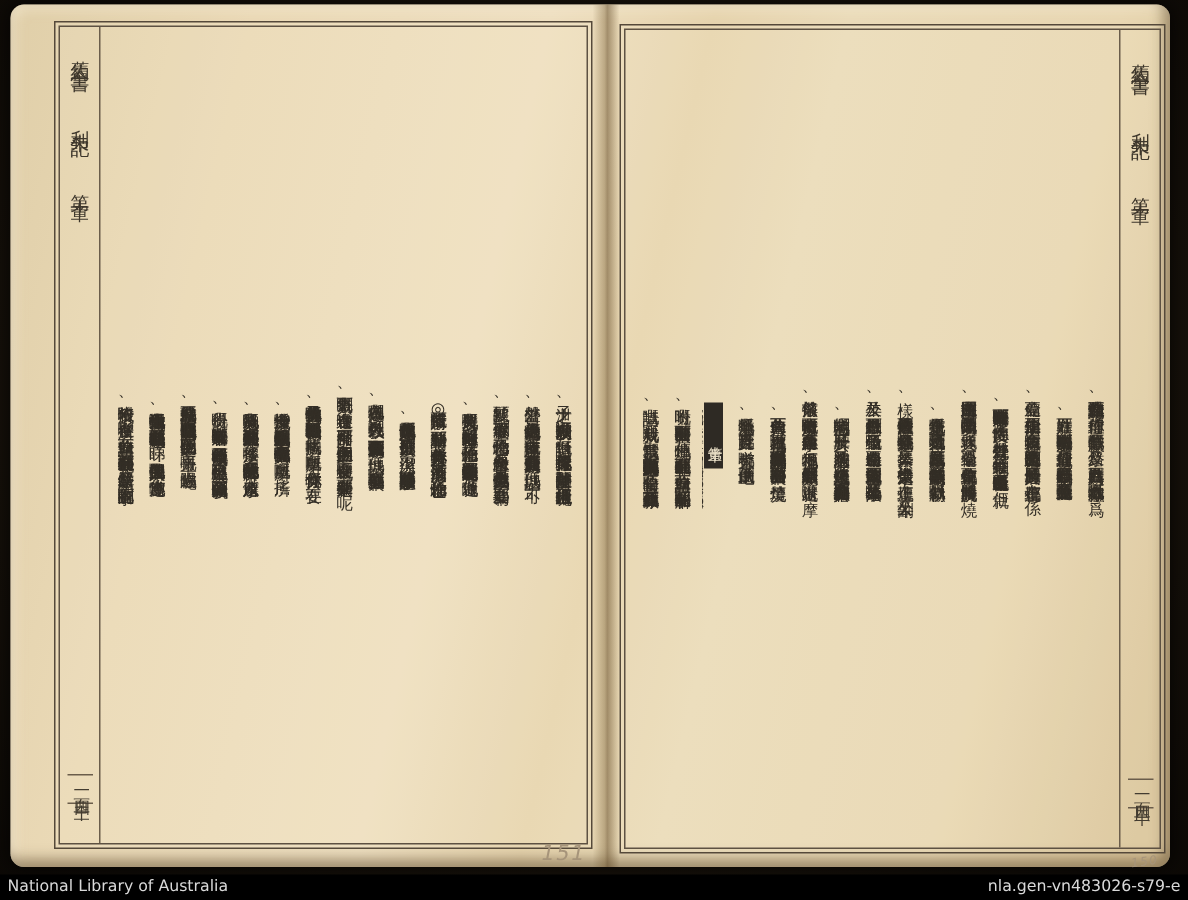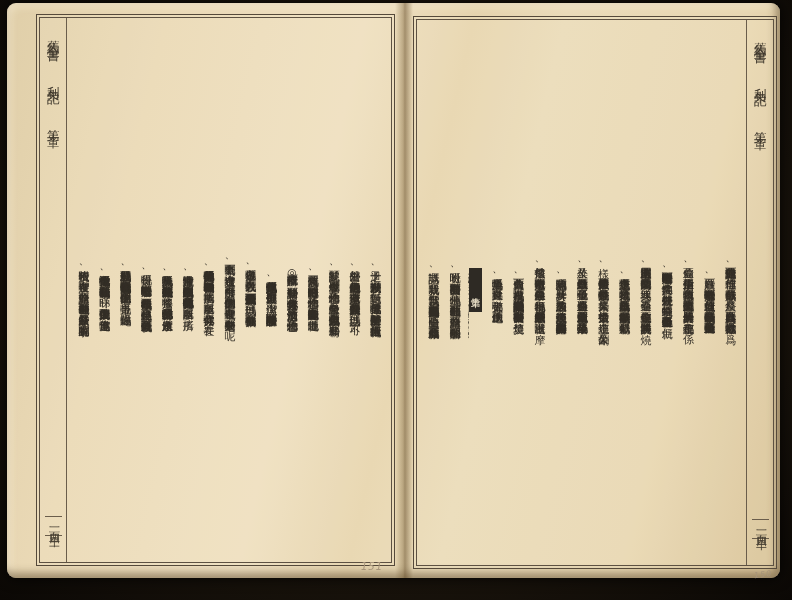--- a/index.html
+++ b/index.html
@@ -34,21 +34,21 @@
     font-size:11px;line-height:14px;letter-spacing:0;color:#332e26;overflow:hidden;
     font-family:"DejaVu Serif","DejaVu Sans",serif;display:flex;flex-direction:column;align-items:center;}
   .col .txt{display:block;}
   .chap-chip{width:13px;min-height:40px;background:#2e2a24;color:#e9dfc6;font-size:9.5px;
     line-height:13px;writing-mode:vertical-rl;text-orientation:upright;text-align:center;
     margin-bottom:3px;padding:2px 0;}
   .shade-summary{width:13px;flex:1;margin-top:3px;border-radius:1px;
     background:repeating-linear-gradient(180deg,#c8baa0 0 3px,#b7a88c 3px 5px,#cfc2a6 5px 9px);
     box-shadow:inset 0 0 0 1px rgba(120,105,75,.5);opacity:.8;}
   
-  .pencil{position:absolute;color:#a6947a;font-size:10px;font-style:italic;letter-spacing:1px;}
+  .pencil{position:absolute;color:#a6947a;font-size:14px;font-style:italic;letter-spacing:1px;}
   #pencil-left{left:354px;top:558px;}
   #pencil-right{left:747px;top:567px;transform:rotate(-8deg);font-size:8px;}
   
   #bottombar{position:absolute;left:0;bottom:0;width:100%;height:17px;background:#000;
     display:flex;align-items:center;justify-content:space-between;padding:0 5px;box-sizing:border-box;}
   #bottombar .lbl{color:#d9d9d9;font-size:10.5px;line-height:17px;white-space:nowrap;}
 </style>
 </head>
 <body>
 
@@ -181,13 +181,17 @@
           </div>
           <div class="folio">一百四十二</div>
         </div>
       </div>
     </div>
 
     <div class="pencil" id="pencil-left">151</div>
     <div class="pencil" id="pencil-right">150</div>
   </div>
 
+  <div id="bottombar">
+    <span class="lbl">National Library of Australia</span>
+    <span class="lbl">nla.gen-vn483026-s79-e</span>
+  </div>
 </div>
 
 </body></html>

